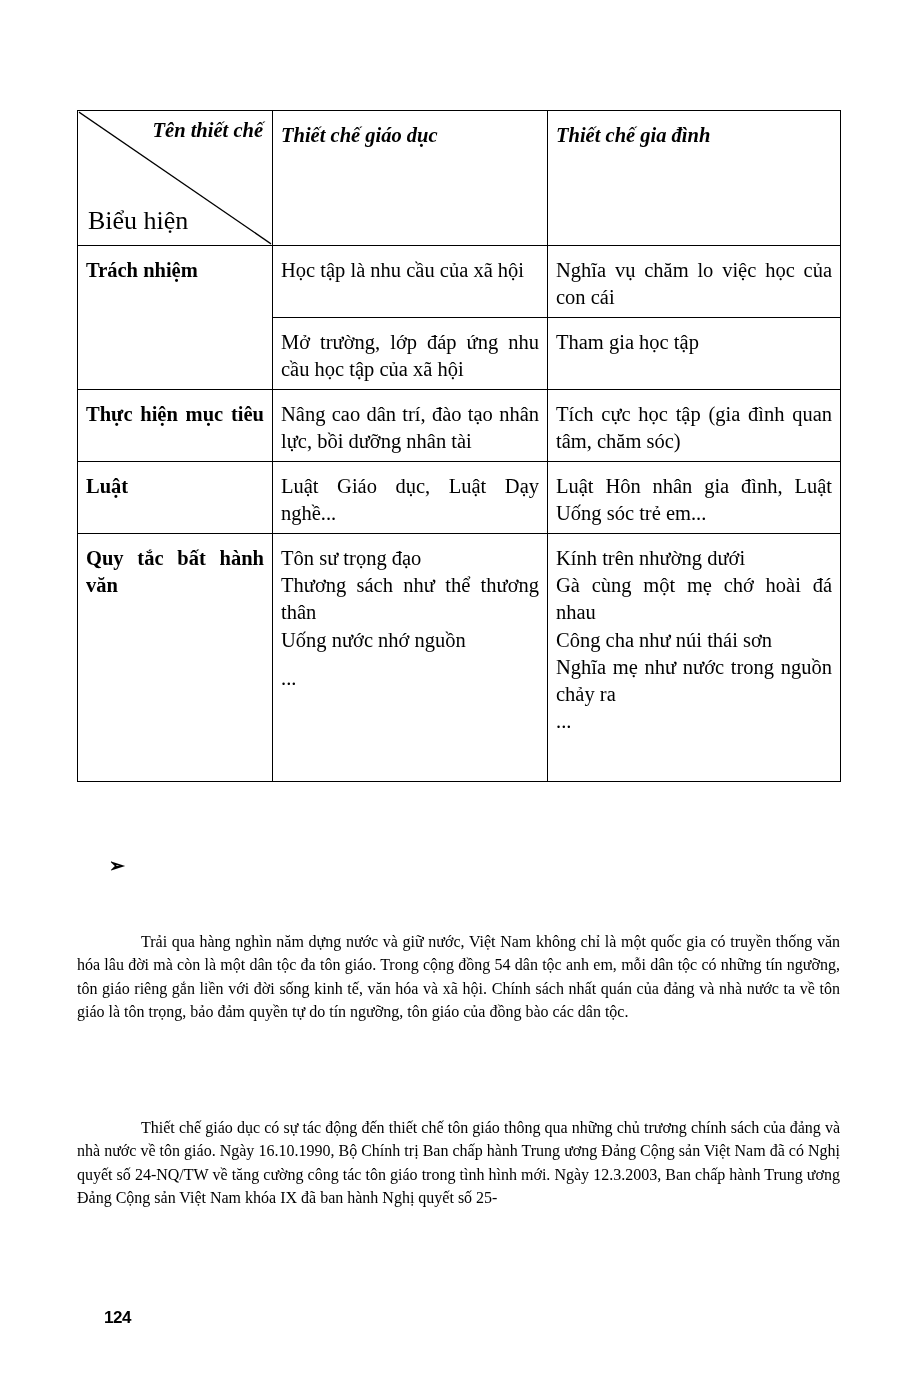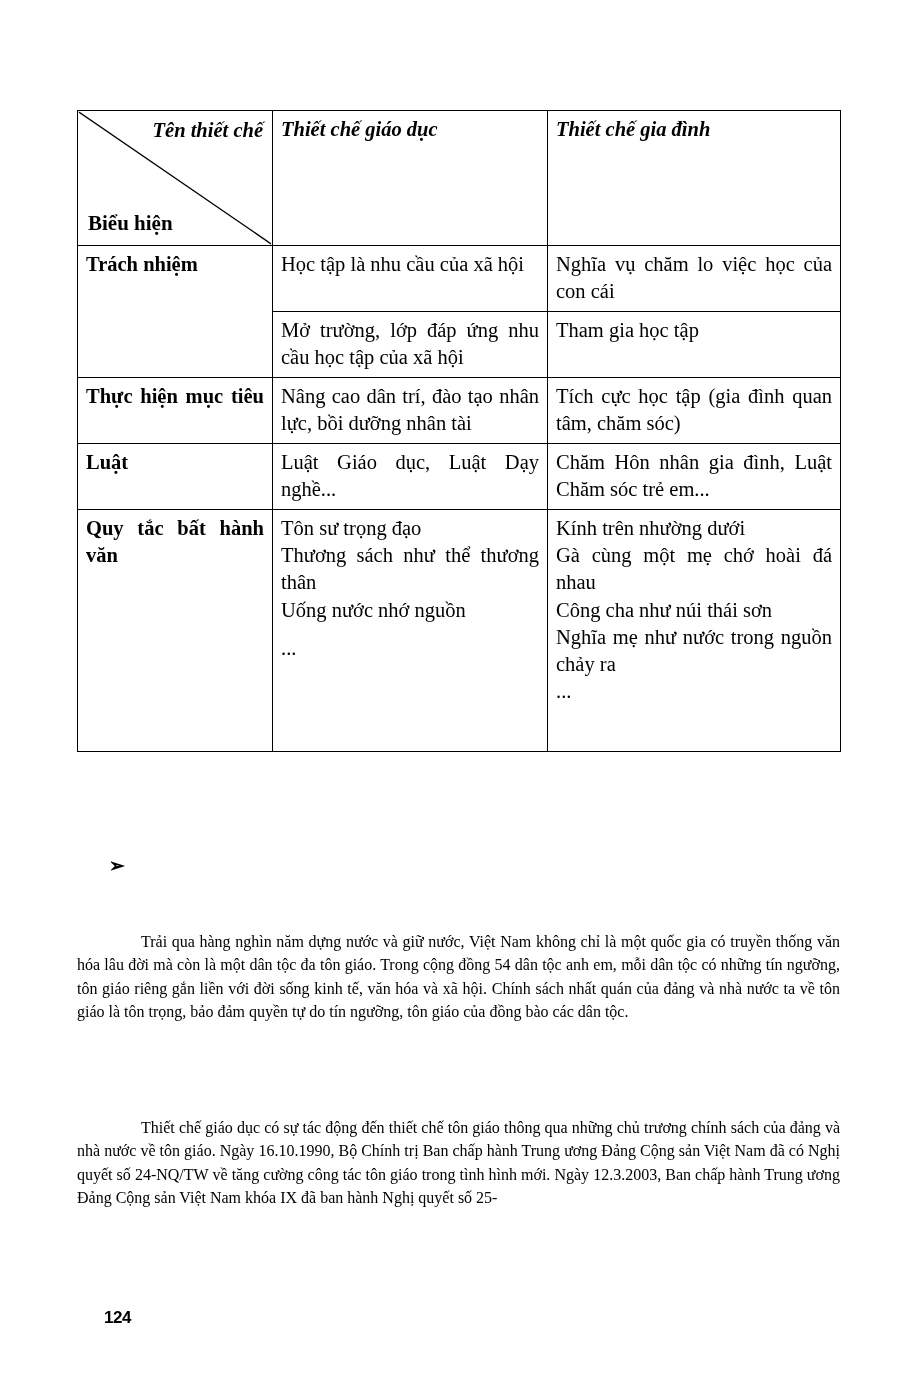--- a/index.html
+++ b/index.html
@@ -31,21 +31,21 @@
     width: 763px;
   }
   table.matrix {
     border-collapse: collapse;
     width: 763px;
     table-layout: fixed;
   }
   table.matrix td {
     border: 1.5px solid #000;
     vertical-align: top;
-    padding: 5px 8px 6px 8px;
+    padding: 11px 8px 6px 8px;
     font-size: 20.5px;
     line-height: 1.32;
   }
   col.c1 { width: 195px; }
   col.c2 { width: 275px; }
   col.c3 { width: 293px; }
 
   
   .corner {
     position: relative;
@@ -65,22 +65,22 @@
     top: 6px;
     font-style: italic;
     font-weight: bold;
     font-size: 20.5px;
     white-space: nowrap;
   }
   .corner .corner-bottom {
     position: absolute;
     left: 10px;
     bottom: 7px;
-    font-weight: bold;
-    font-size: 21px;
+    font-weight: normal;
+    font-size: 26px;
     white-space: nowrap;
   }
   .hdr-it {
     font-style: italic;
     font-weight: bold;
   }
   .rowlabel {
     font-weight: bold;
     text-align: justify;
     text-align-last: justify;
@@ -181,21 +181,21 @@
 
         <tr>
           <td class="rowlabel">Thực hiện mục tiêu</td>
           <td class="just">Nâng cao dân trí, đào tạo nhân lực, bồi dưỡng nhân tài</td>
           <td class="just">Tích cực học tập (gia đình quan tâm, chăm sóc)</td>
         </tr>
 
         <tr>
           <td class="rowlabel noj">Luật</td>
           <td class="just">Luật Giáo dục, Luật Dạy nghề...</td>
-          <td class="just">Chăm Hôn nhân gia đình, Luật Chăm sóc trẻ em...</td>
+          <td class="just">Luật Hôn nhân gia đình, Luật Uống sóc trẻ em...</td>
         </tr>
 
         <tr>
           <td class="rowlabel" style="height:230px">Quy tắc bất hành văn</td>
           <td class="just">
             <span class="cell-line">Tôn sư trọng đạo</span>
             <span class="cell-line">Thương sách như thể thương thân</span>
             <span class="cell-line">Uống nước nhớ nguồn</span>
             <span class="cell-gap"></span>
             <span class="cell-line">...</span>

